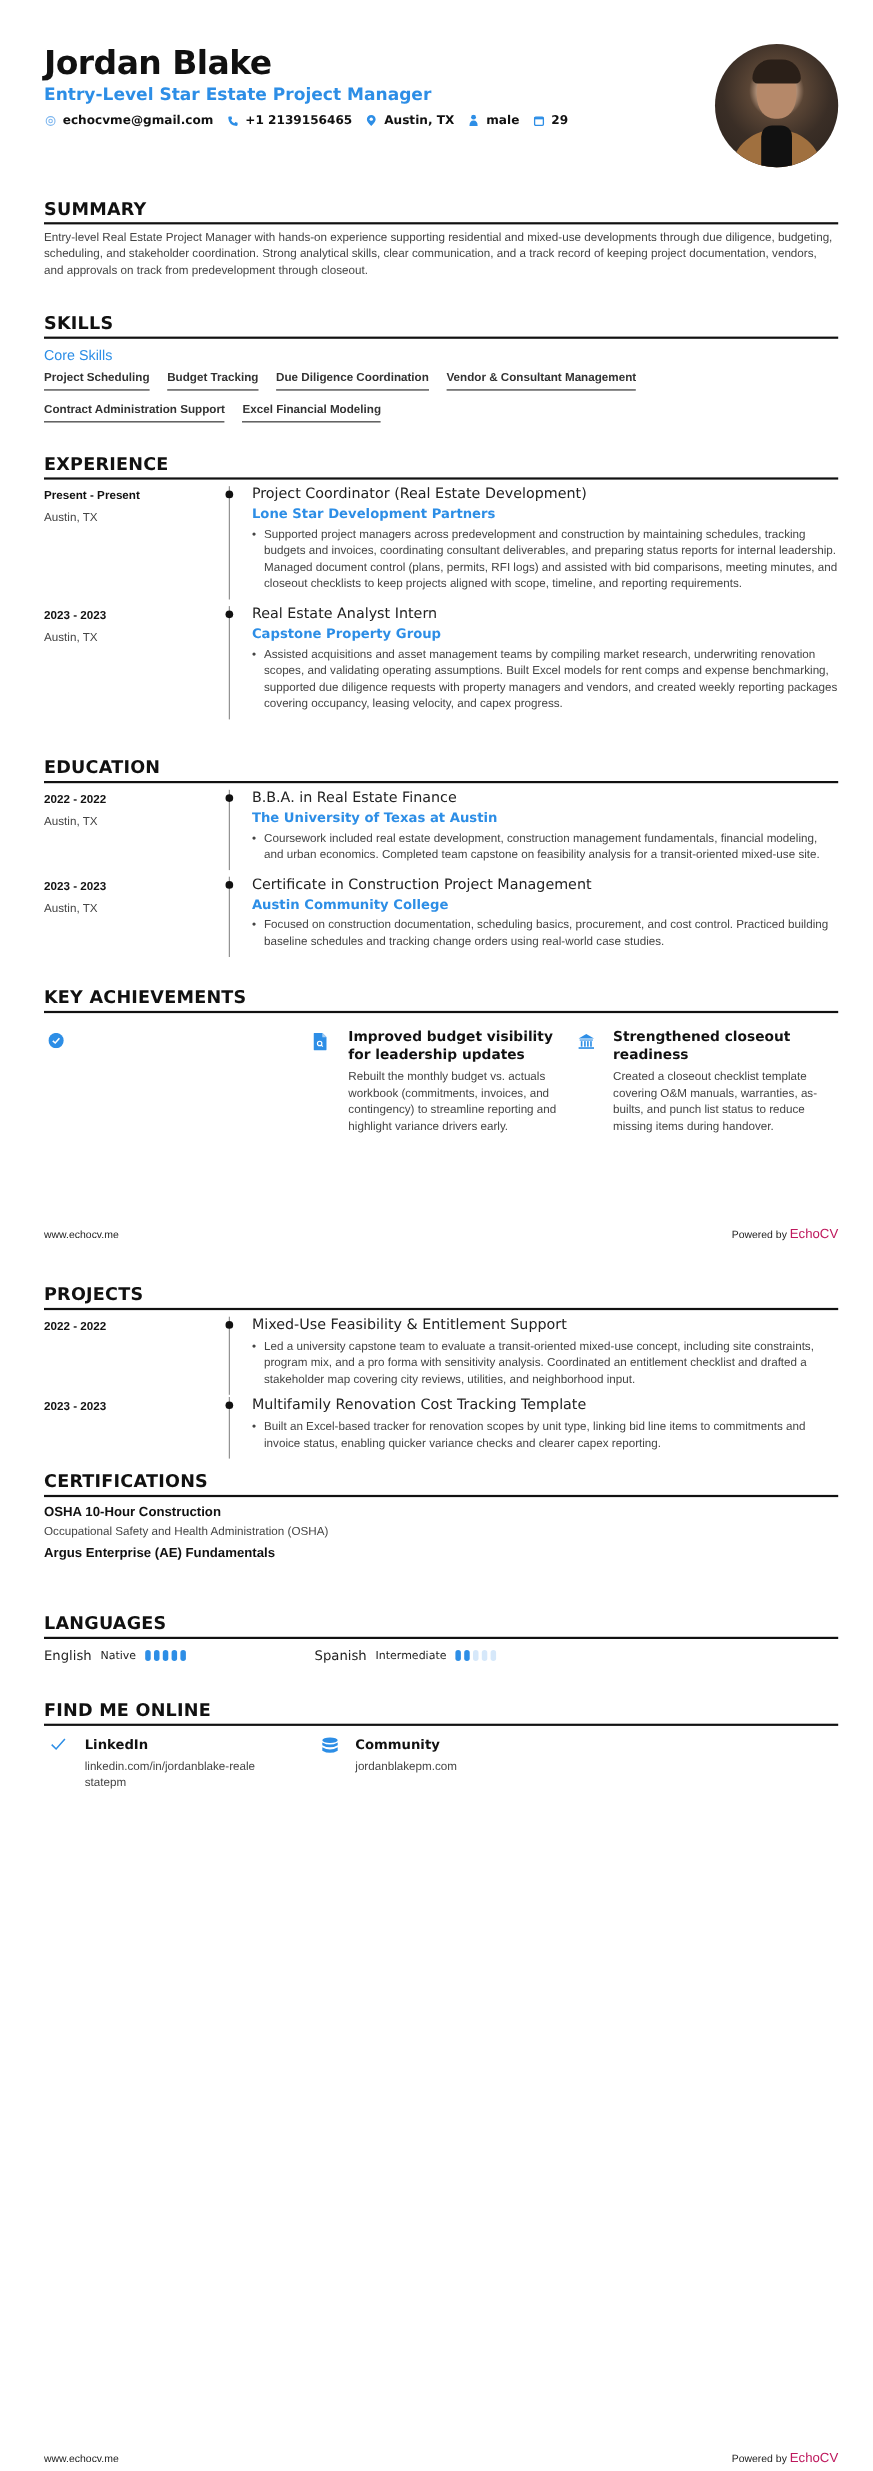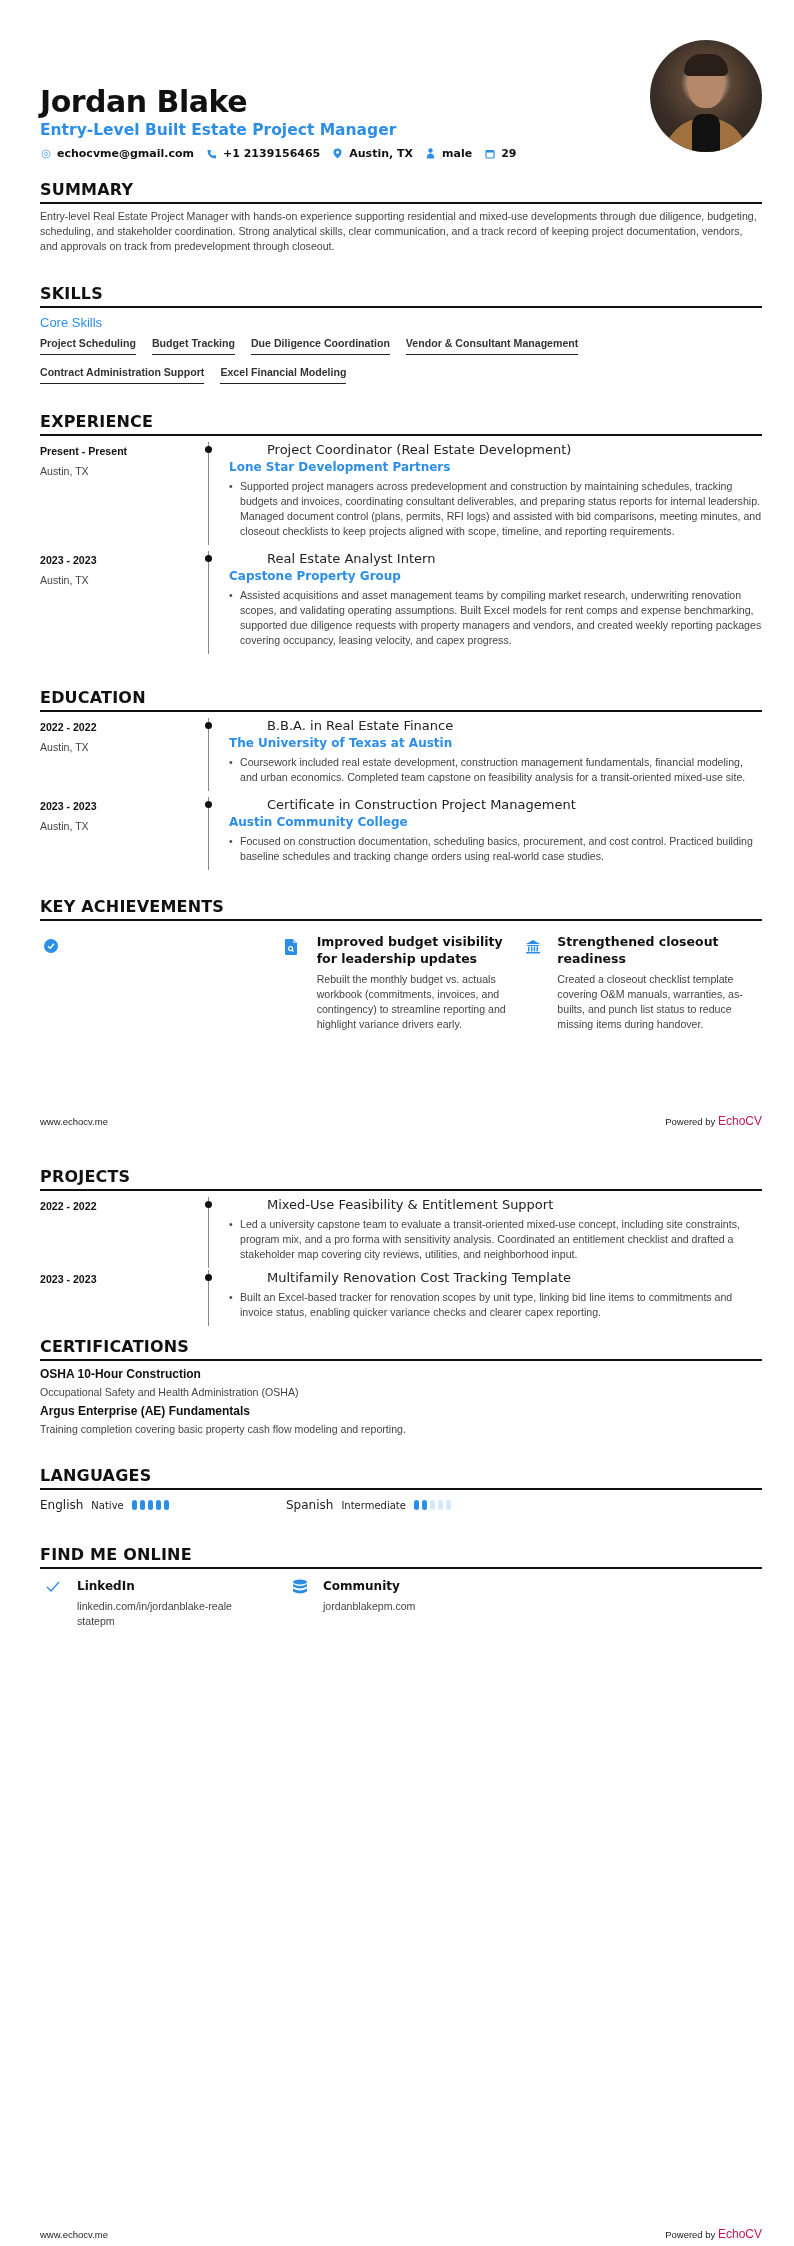--- a/index.html
+++ b/index.html
@@ -34,21 +34,21 @@
     .skills { display: flex; flex-wrap: wrap; gap: 0 16px; margin-top: 3px; width: 640px; }
     .skill { font-size: 10.6px; font-weight: bold; color: #333; padding: 4px 0 5px; border-bottom: 1.5px solid #222; margin-bottom: 7px; }
 
     .tl-row { display: flex; position: relative; }
     .tl-left { width: 168px; padding-top: 3px; }
     .tl-date { font-size: 10.6px; font-weight: bold; color: #111; }
     .tl-loc { font-size: 10.6px; color: #444; margin-top: 8px; }
     .tl-line { width: 1px; background: #888; position: relative; margin-right: 20px; }
     .tl-dot { position: absolute; left: -3px; top: 4px; width: 7px; height: 7px; border-radius: 50%; background: #111; }
     .tl-right { flex: 1; padding-bottom: 6px; }
-    .tl-role { font-family: "DejaVu Sans", sans-serif; font-size: 13px; color: #222; margin-left: 38px; }
+    .tl-role { font-family: "DejaVu Sans", sans-serif; font-size: 13px; color: #222; }
     .tl-org { font-family: "DejaVu Sans", sans-serif; font-size: 12px; font-weight: bold; color: #2d8ee6; margin-top: 3px; }
     .tl-bullet { display: flex; font-size: 10.6px; line-height: 15px; color: #444; margin-top: 5px; }
     .tl-bullet .dot { width: 11px; flex: none; }
 
     .ach-grid { display: flex; gap: 0; margin-top: 12px; }
     .ach { width: 244px; display: flex; }
     .ach-icon { width: 36px; flex: none; padding-top: 6px; padding-left: 4px; color: #2d8ee6; }
     .ach-title { font-family: "DejaVu Sans", sans-serif; font-size: 12.5px; font-weight: bold; color: #111; line-height: 17px; width: 200px; }
     .ach-desc { font-size: 10.6px; line-height: 15px; color: #444; margin-top: 5px; width: 200px; }
 
@@ -68,23 +68,23 @@
 
     .online { display: flex; margin-top: 10px; }
     .online-item { display: flex; width: 246px; }
     .online-icon { width: 37px; flex: none; padding-left: 6px; color: #2d8ee6; }
     .online-label { font-family: "DejaVu Sans", sans-serif; font-size: 12px; font-weight: bold; color: #111; }
     .online-url { font-size: 10.6px; line-height: 15px; color: #444; margin-top: 6px; width: 160px; word-break: break-all; }
   </style>
 </head>
 <body>
 
-<div class="page" style="top:40px;margin-top:44px;">
+<div class="page" style="top:40px;">
   <div class="h-name">Jordan Blake</div>
-  <div class="h-title">Entry-Level Built Estate Project Manager</div>
+  <div class="h-title">Entry-Level Star Estate Project Manager</div>
   <div class="contacts">
     <div class="contact">
       <span class="ico">
         <svg width="10" height="10" viewBox="0 0 10 10">
             <circle cx="5" cy="5" r="4" fill="none" stroke="#7fb7ef" stroke-width="1"></circle>
             <circle cx="5" cy="5" r="1.6" fill="none" stroke="#7fb7ef" stroke-width="1"></circle>
           </svg>
       </span>
       <span>echocvme@gmail.com</span>
     </div>
@@ -318,21 +318,20 @@
 </div>
 
 <div class="section" style="top:1337px;">
   <div class="sec-title">CERTIFICATIONS</div>
   <div>
     <div class="cert-name">OSHA 10-Hour Construction</div>
     <div class="cert-org">Occupational Safety and Health Administration (OSHA)</div>
   </div>
   <div>
     <div class="cert-name">Argus Enterprise (AE) Fundamentals</div>
-    <div class="cert-org">Training completion covering basic property cash flow modeling and reporting.</div>
   </div>
 </div>
 
 <div class="section" style="top:1466px;">
   <div class="sec-title">LANGUAGES</div>
   <div class="langs">
     <div class="lang">
       <span class="lang-name">English</span>
       <span class="lang-level">Native</span>
       <span class="pips">

